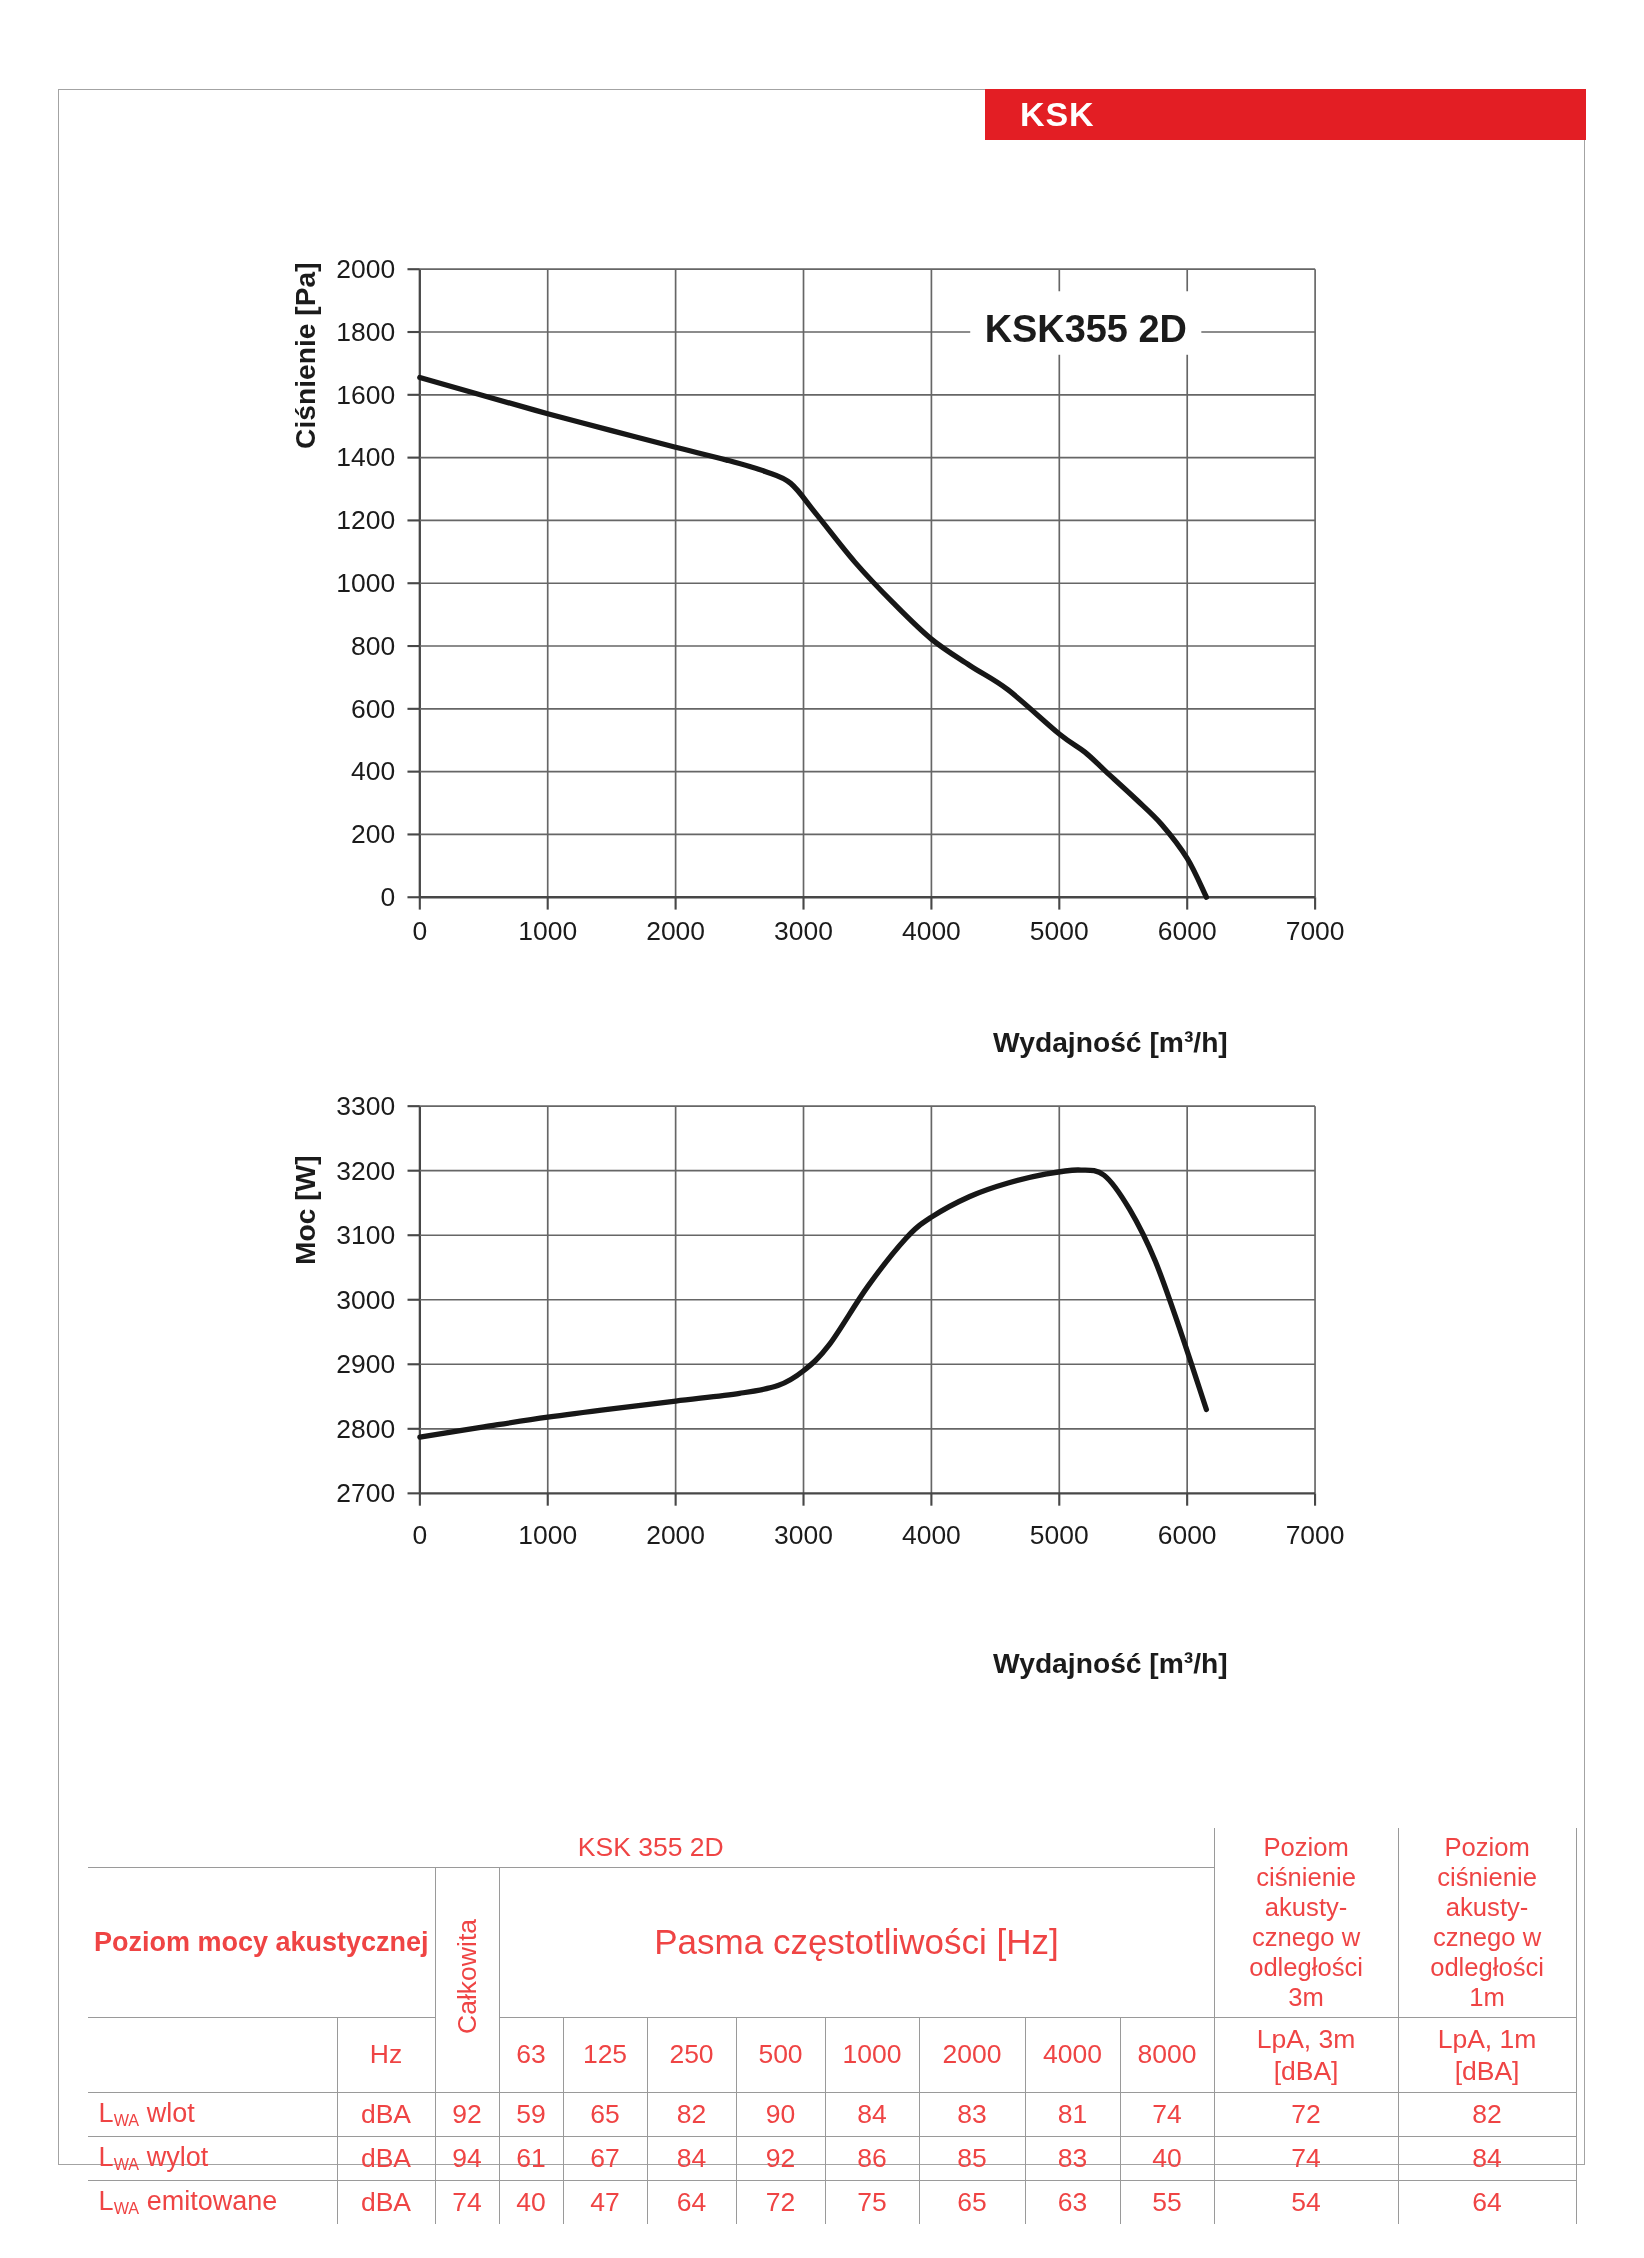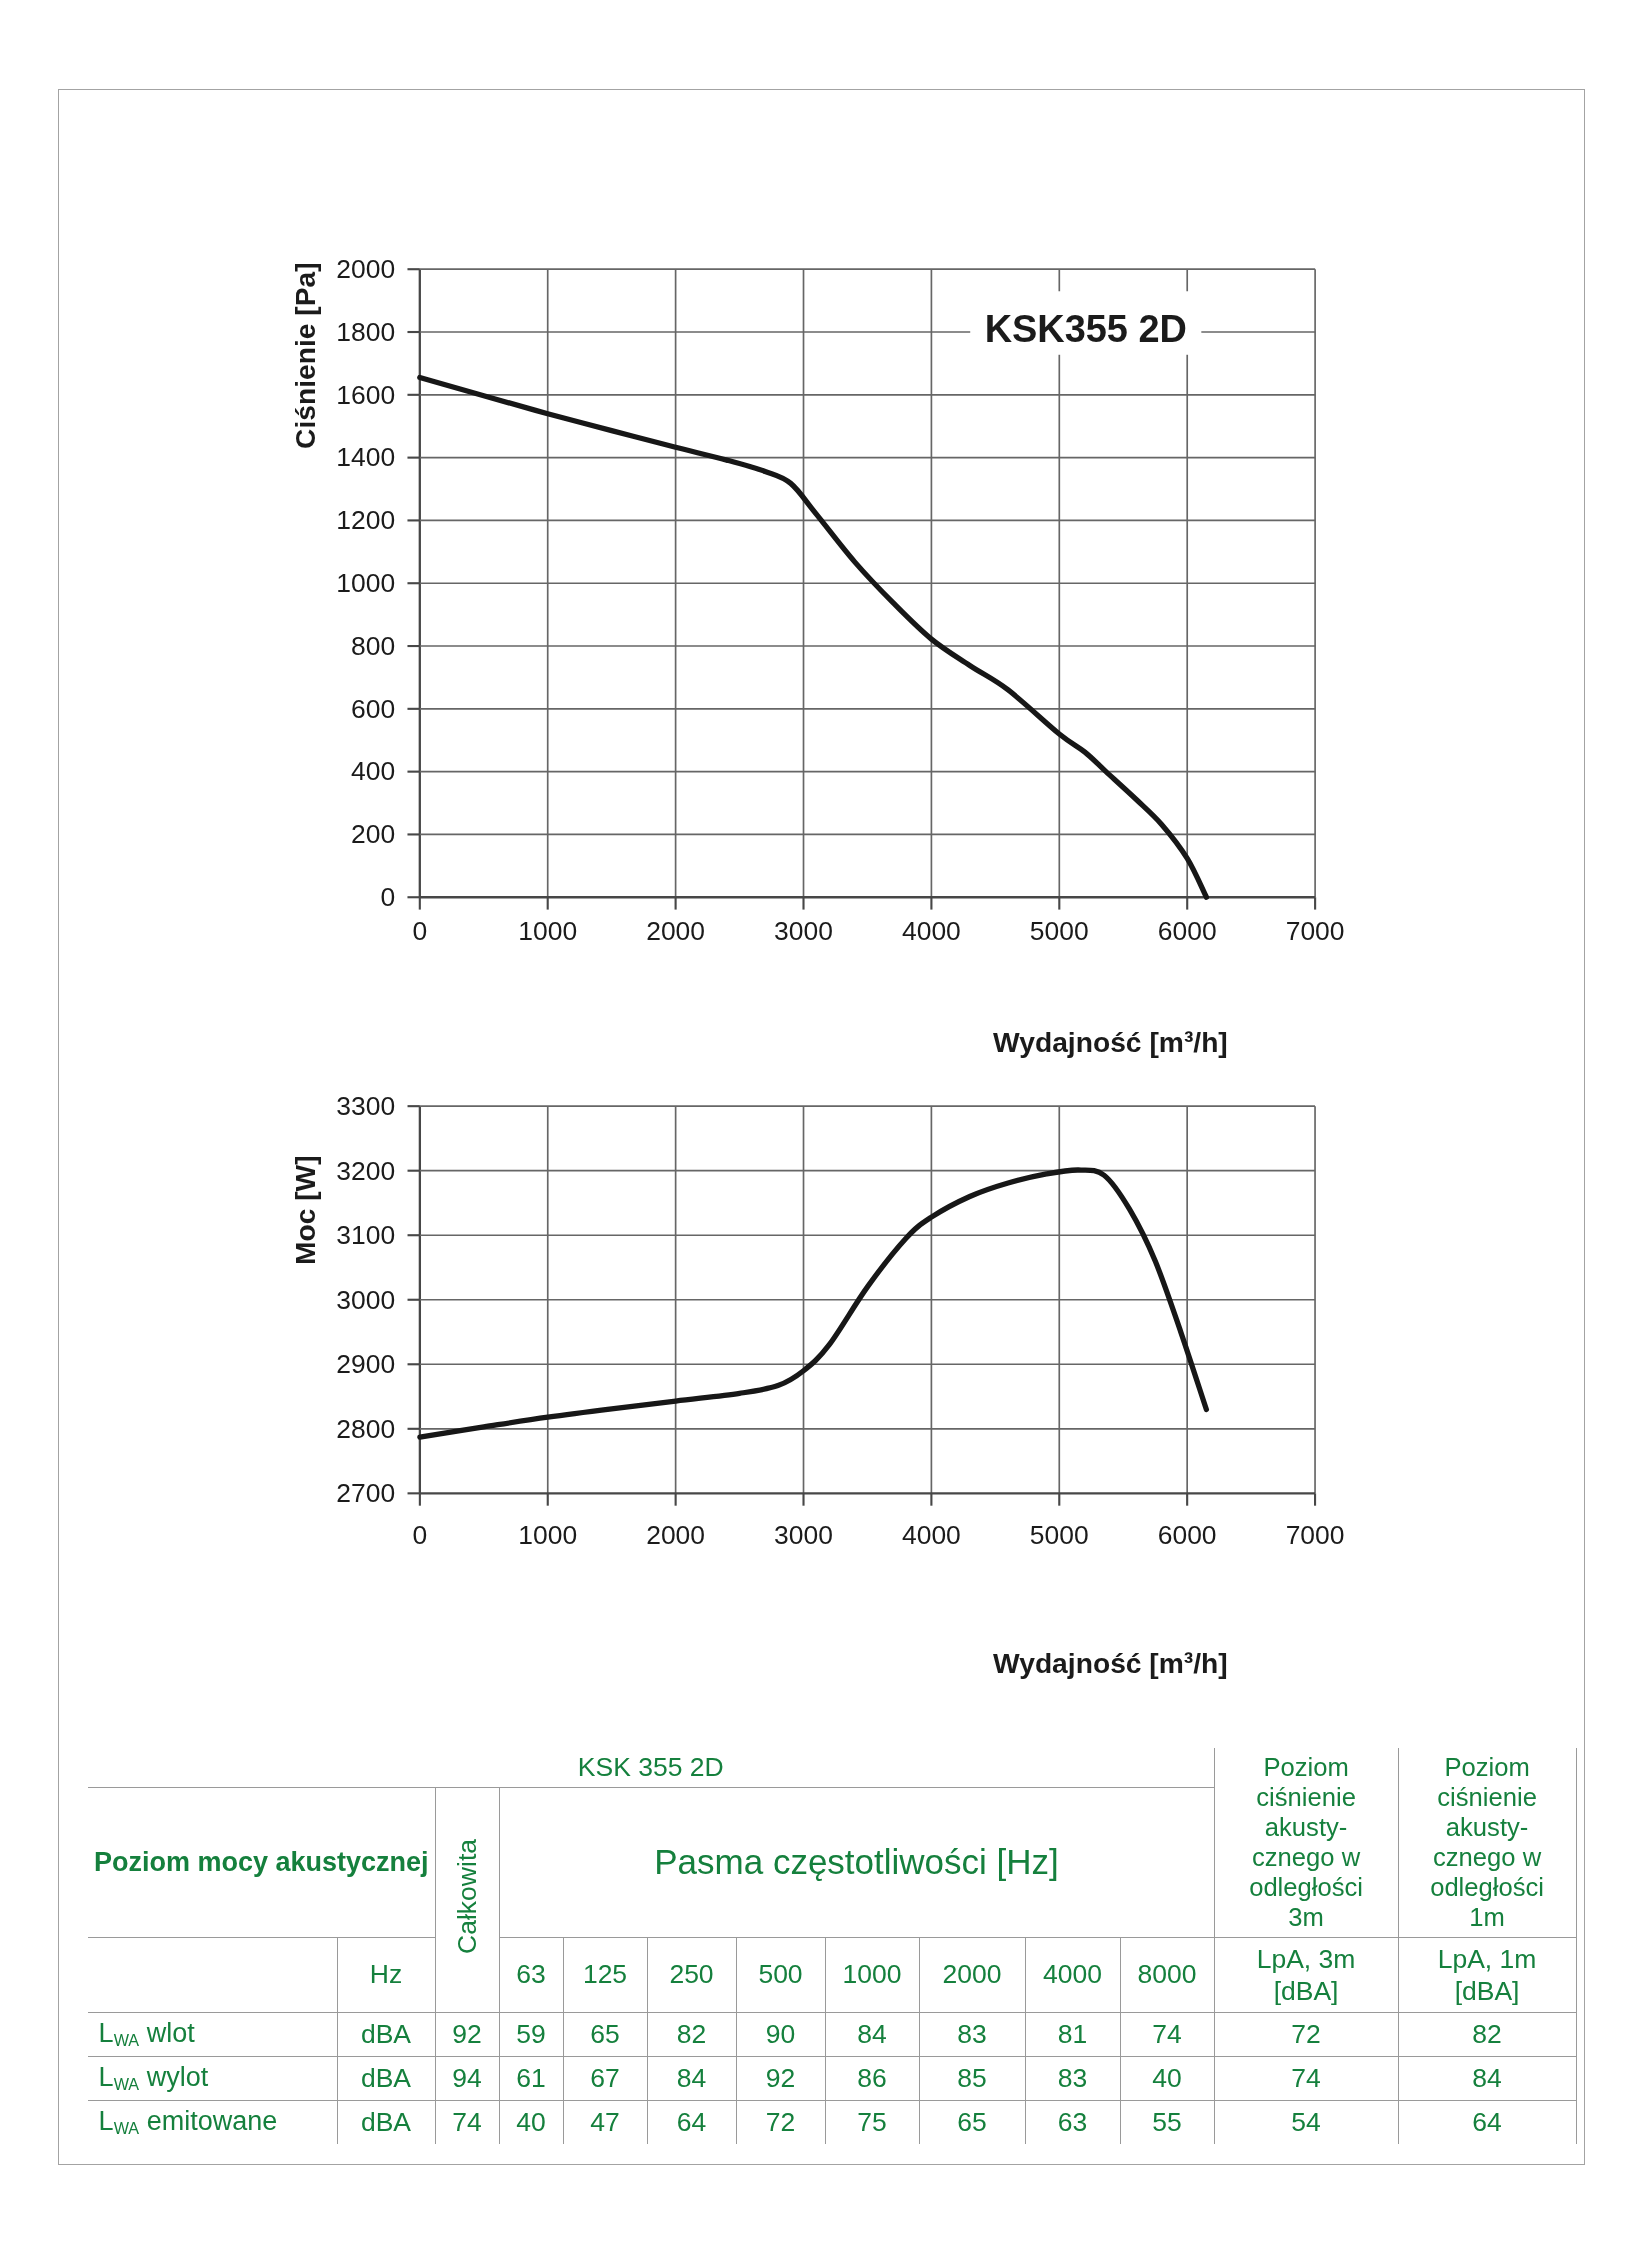--- a/index.html
+++ b/index.html
@@ -6,21 +6,21 @@
   body{width:1644px;height:2258px;position:relative;font-family:"Liberation Sans",sans-serif;color:#1d1d1d;}
   .canvas{position:absolute;inset:0;background:#fff;overflow:hidden;}
   .page-border{position:absolute;left:58px;top:89px;width:1527px;height:2076px;border:1.8px solid #a3a3a3;box-sizing:border-box;background:#fff;}
   .brand-bar{position:absolute;left:985px;top:89px;width:601px;height:51px;background:#e31e24;display:flex;align-items:center;}
   .brand-bar span{color:#ffffff;font-weight:bold;font-size:34px;letter-spacing:0.9px;padding-left:35px;}
   svg.chart{position:absolute;overflow:visible;}
   svg text{font-family:"Liberation Sans",sans-serif;fill:#1b1b1b;}
   #chart1{left:194px;top:203px;width:1279px;height:891px;}
   #chart2{left:194px;top:1085px;width:1279px;height:635px;}
 
-  table.acoustic{position:absolute;left:88px;top:1748px;width:1487px;border-collapse:collapse;table-layout:fixed;font-size:26.5px;color:#15803d;}
+  table.acoustic{position:absolute;left:88px;top:1828px;width:1487px;border-collapse:collapse;table-layout:fixed;font-size:26.5px;color:#ef4444;}
   table.acoustic td{vertical-align:middle;text-align:center;padding:0;box-sizing:border-box;}
   tr.r-title{height:39px;}
   tr.r-head{height:150px;}
   tr.r-sub{height:75px;}
   tr.r-data{height:44px;}
   .b-b{border-bottom:1.8px solid #9a9a9a;}
   .b-l{border-left:1.8px solid #9a9a9a;}
   .b-r{border-right:1.8px solid #9a9a9a;}
   .c-title{font-size:26.5px;}
   .c-lpa{font-size:25.6px;line-height:30px;white-space:pre-line;}
@@ -32,20 +32,23 @@
   .subsc{font-size:0.60em;vertical-align:-0.22em;}
   .row-name{margin-left:0.28em;}
 </style>
 </head>
 <body>
 
 <div class="canvas">
 
   <div class="page-border"></div>
 
+  <div class="brand-bar">
+    <span>KSK</span>
+  </div>
 
   <svg id="chart1" class="chart" viewBox="220 230 1450 1010">
       <g>
         <line x1="476" y1="305" x2="476" y2="1017" stroke="#474747" stroke-width="2.6"></line>
         <line x1="621" y1="305" x2="621" y2="1017" stroke="#666666" stroke-width="1.9"></line>
         <line x1="766" y1="305" x2="766" y2="1017" stroke="#666666" stroke-width="1.9"></line>
         <line x1="911" y1="305" x2="911" y2="1017" stroke="#666666" stroke-width="1.9"></line>
         <line x1="1056" y1="305" x2="1056" y2="1017" stroke="#666666" stroke-width="1.9"></line>
         <line x1="1201" y1="305" x2="1201" y2="1017" stroke="#666666" stroke-width="1.9"></line>
         <line x1="1346" y1="305" x2="1346" y2="1017" stroke="#666666" stroke-width="1.9"></line>

